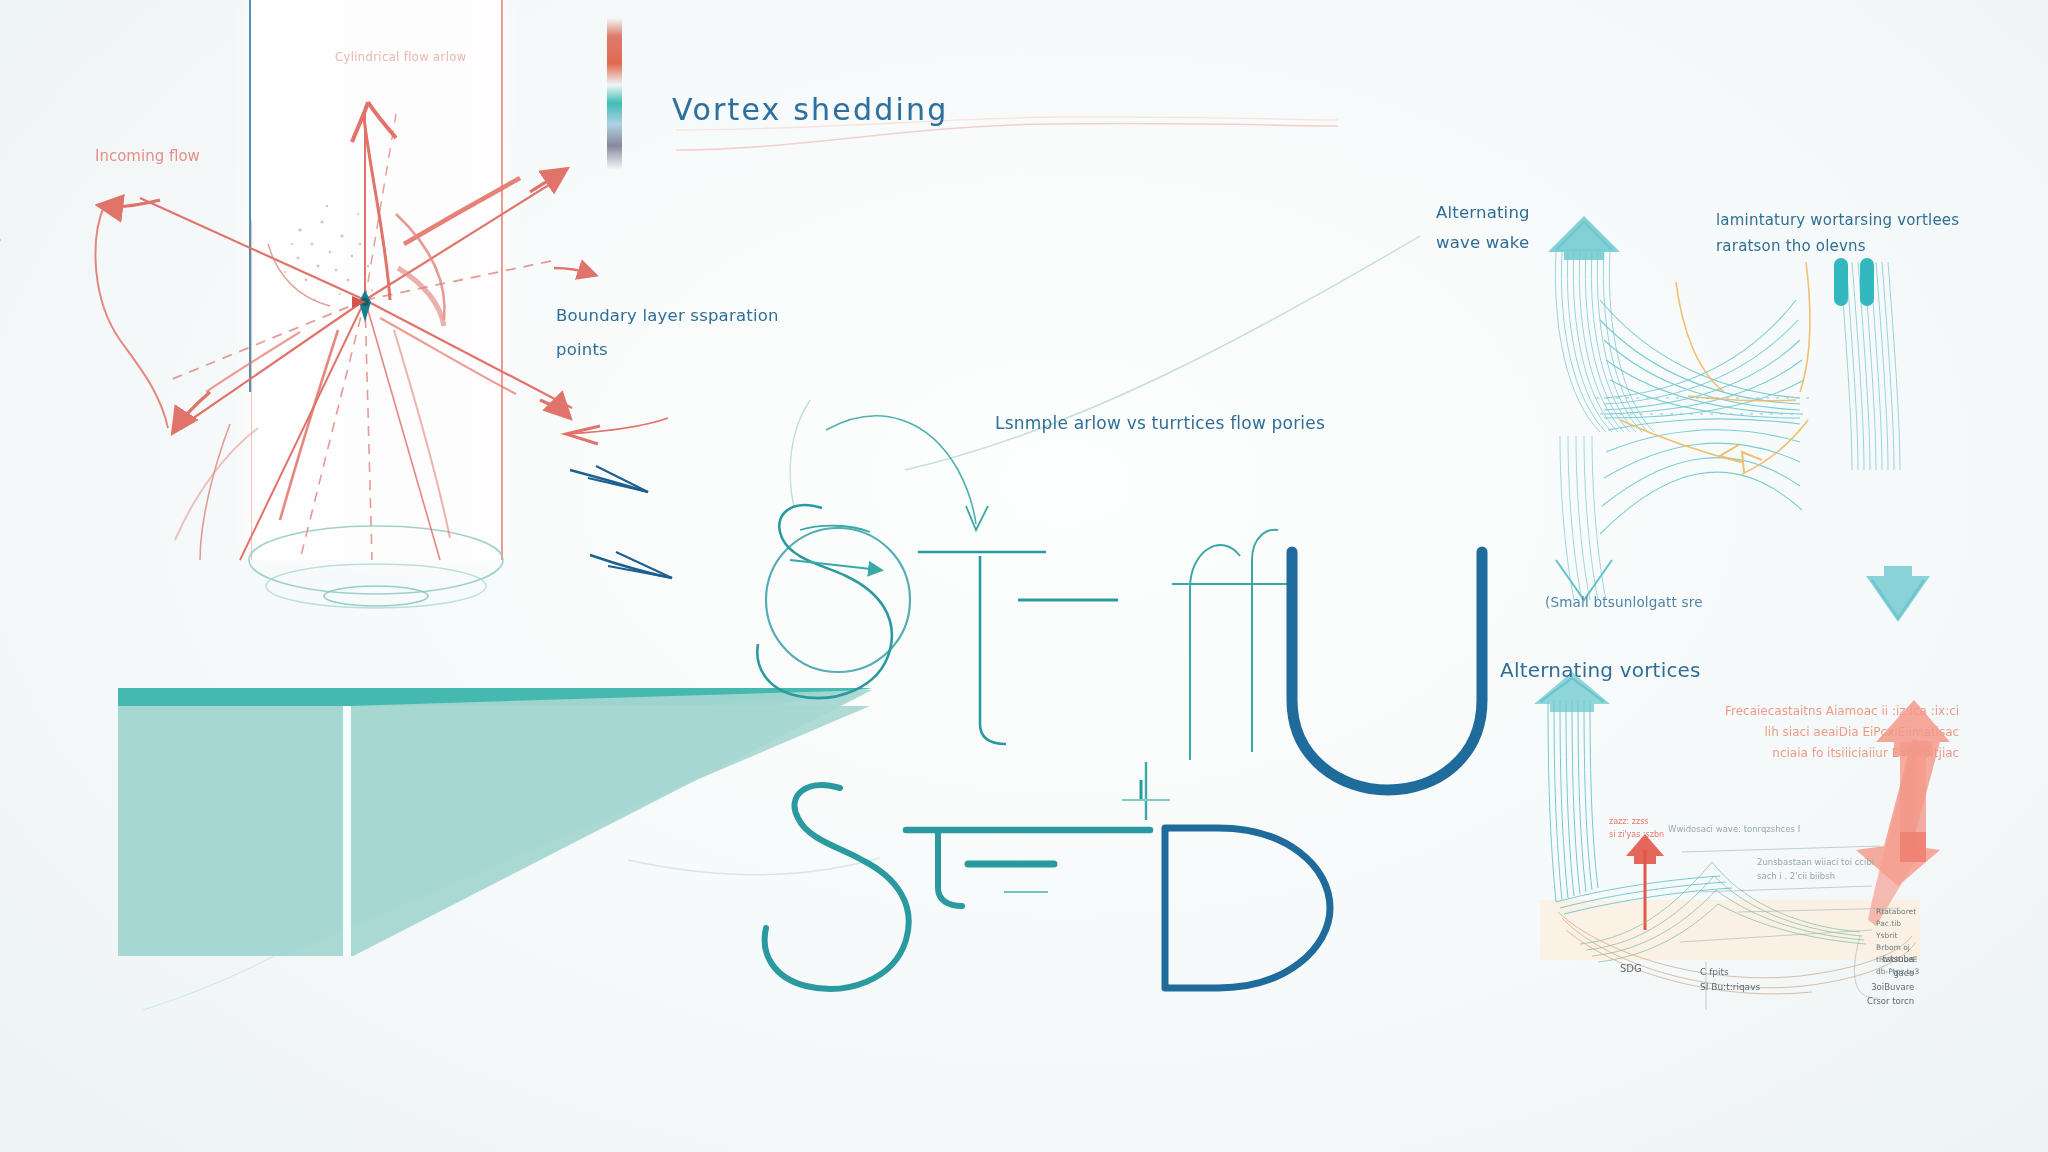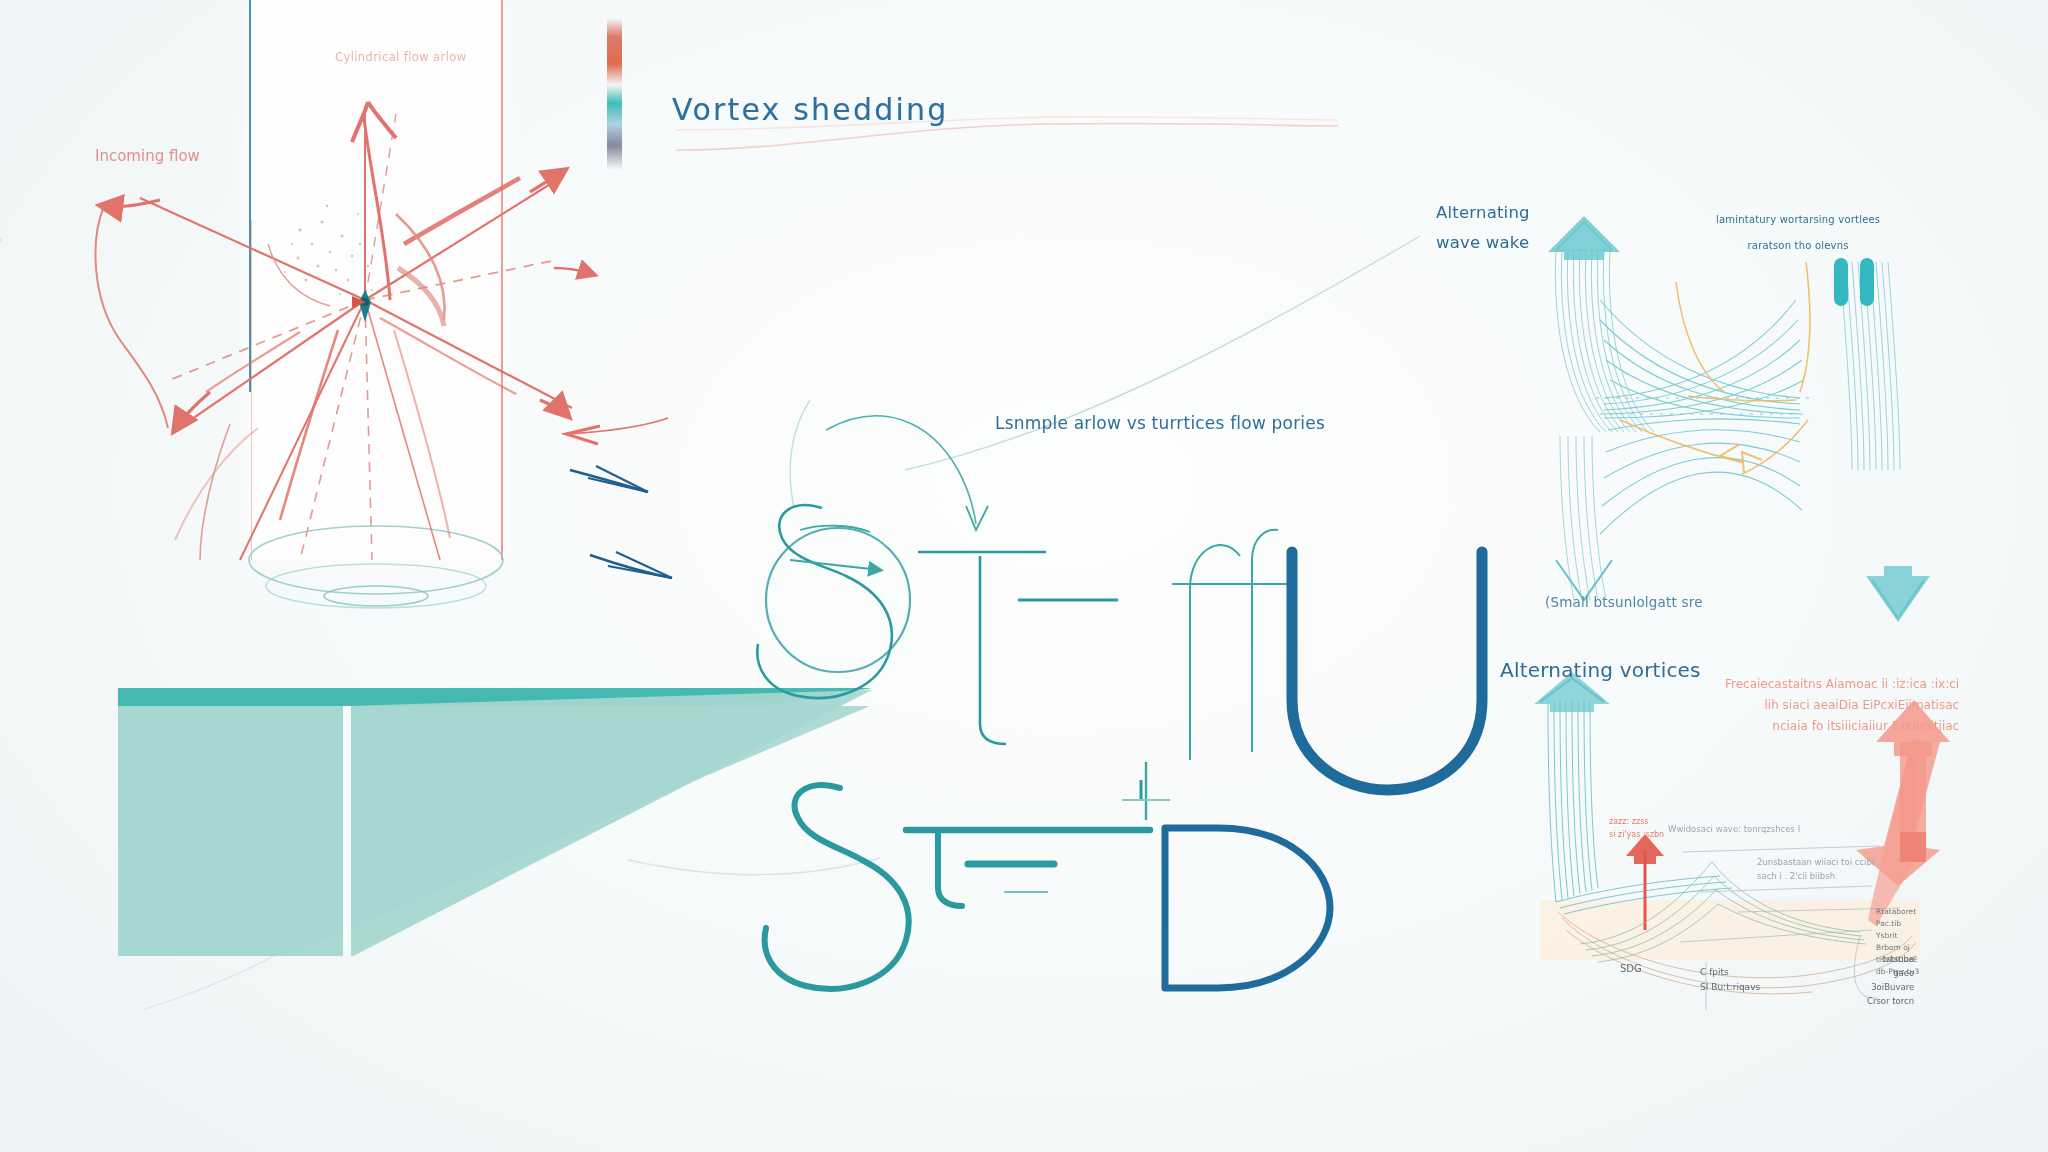--- a/index.html
+++ b/index.html
@@ -53,24 +53,24 @@
     left:118px;top:688px;width:752px;height:38px;background:#3fb3ab;opacity:.95;
     clip-path:polygon(0 0,100% 0,72% 100%,0 100%);
   }
 
   
   #lab-incoming{left:95px;top:147px;font-size:15px;color:#e29088;}
   #lab-cyl-top{left:335px;top:50px;font-size:11.5px;color:#eab5ae;filter:blur(.5px);letter-spacing:.4px;}
   #lab-bls{left:556px;top:299px;font-size:16.5px;line-height:34px;color:#2f6f97;}
   #lab-simple{left:995px;top:413px;font-size:17px;color:#2f6f97;}
   #lab-alt-wake{left:1436px;top:198px;font-size:16.5px;line-height:30px;color:#2e6d96;}
-  #lab-lam{left:1716px;top:207px;font-size:10px;line-height:26px;color:#2f7095;text-align:center;}
+  #lab-lam{left:1716px;top:207px;font-size:15px;line-height:26px;color:#2f7095;text-align:left;}
   #lab-small{left:1545px;top:594px;font-size:13.5px;color:#4e86a8;filter:blur(.3px);}
   #lab-altvort{left:1500px;top:638px;font-size:20px;color:#2e6d96;margin-top:20px;}
-  #lab-inset-red{left:1725px;top:674px;font-size:12px;line-height:21px;color:#ef9a87;text-align:right;filter:blur(.35px);}
+  #lab-inset-red{left:1725px;top:701px;font-size:12px;line-height:21px;color:#ef9a87;text-align:right;filter:blur(.35px);}
   #lab-inset-a{left:1609px;top:815px;font-size:8px;line-height:13px;color:#e8776a;filter:blur(.4px);}
   #lab-inset-b{left:1668px;top:824px;font-size:8.5px;color:#9aa9b0;filter:blur(.4px);}
   #lab-inset-c{left:1757px;top:855px;font-size:8.5px;line-height:14px;color:#97a6ad;filter:blur(.4px);}
   #lab-inset-d{left:1876px;top:906px;font-size:7.5px;line-height:12px;color:#6d7a80;filter:blur(.35px);}
   #lab-inset-e{left:1620px;top:963px;font-size:10px;color:#5d6a72;filter:blur(.3px);}
   #lab-inset-f{left:1700px;top:965px;font-size:9px;line-height:15px;color:#5d6a72;filter:blur(.35px);}
   #lab-inset-g{left:1867px;top:952px;font-size:8.5px;line-height:14px;color:#5d6a72;filter:blur(.35px);text-align:right;}
 
   
   #inset-band{left:1540px;top:900px;width:380px;height:60px;background:#fceedd;opacity:.75;}
@@ -393,20 +393,24 @@
       <path d="M1860,936 C1848,980 1856,1000 1878,998"></path>
     </g>
   </svg>
 
   <div id="title" class="abs">Vortex shedding</div>
 
   <div id="lab-incoming" class="abs">Incoming flow</div>
 
   <div id="lab-cyl-top" class="abs">Cylindrical flow arlow</div>
 
+  <div id="lab-bls" class="abs lbl">
+    <div>Boundary layer ssparation</div>
+    <div>points</div>
+  </div>
 
   <div id="lab-simple" class="abs lbl">Lsnmple arlow vs turrtices flow pories</div>
 
   <div id="lab-alt-wake" class="abs lbl">
     <div>Alternating</div>
     <div>wave wake</div>
   </div>
 
   <div id="lab-lam" class="abs lbl">
     <div>lamintatury wortarsing vortlees</div>

